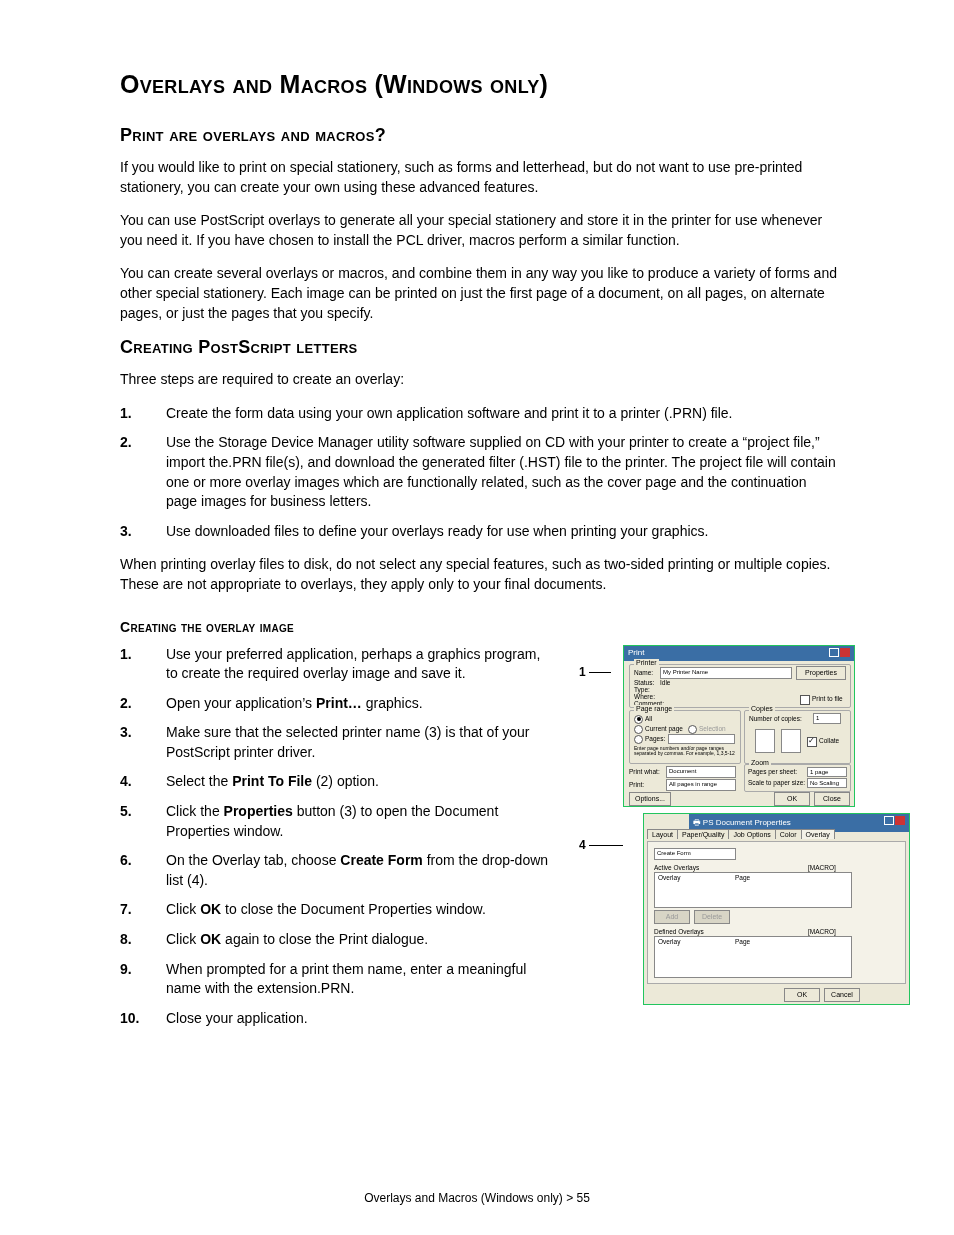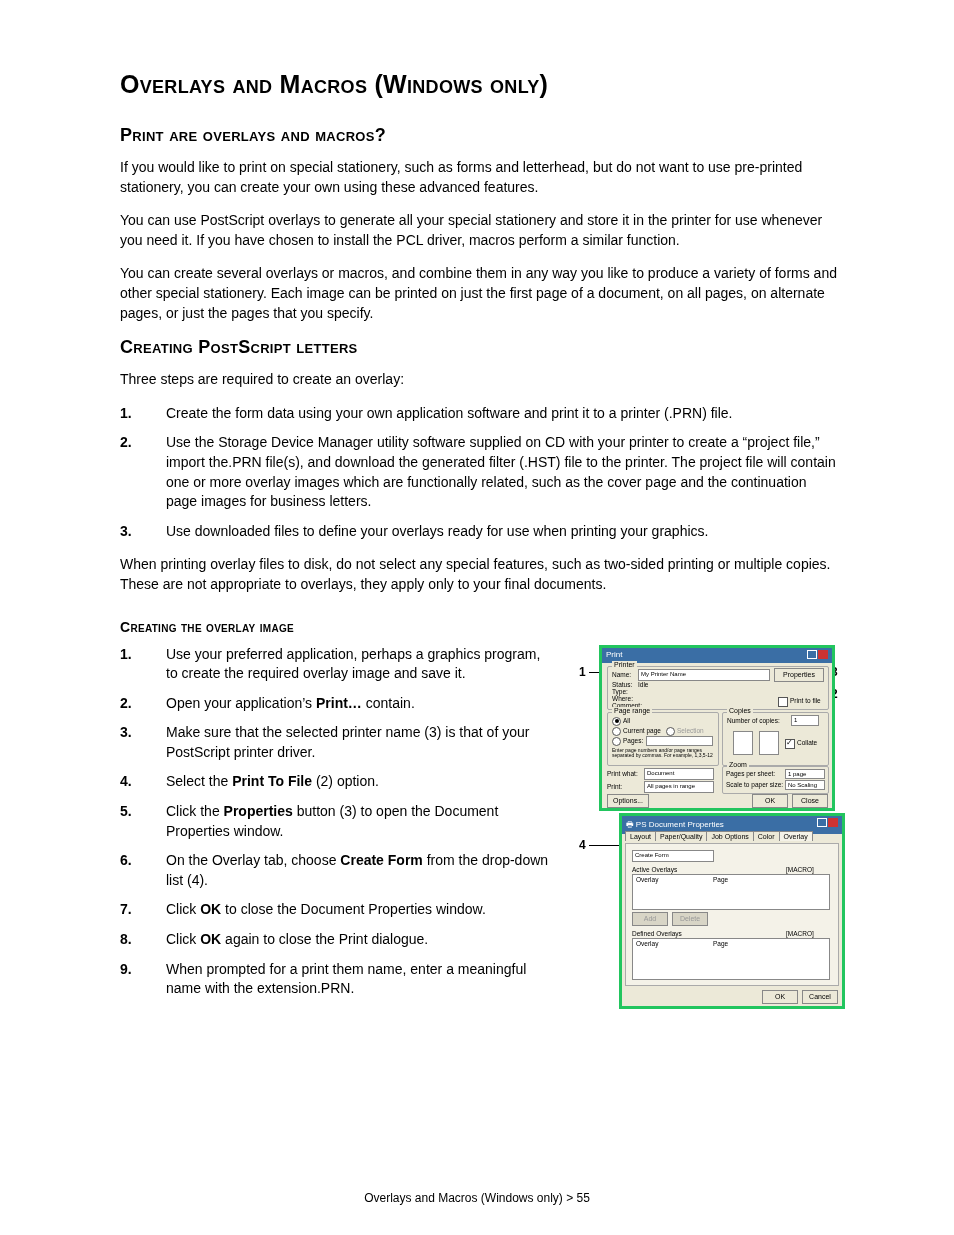--- a/index.html
+++ b/index.html
@@ -66,22 +66,23 @@
     text-align:center;
     font-size:12px;
   }
 
   
   .mock-wrap{position:relative;font-size:7px;font-family:Arial,sans-serif;color:#000;}
   .callout{position:absolute;font-size:12px;font-weight:bold;color:#000;}
   .line{position:absolute;background:#000;}
   .win{
     position:absolute;
-    border:3px solid #22c55e;
+    border:1px solid #22c55e;
     background:#ece9d8;
+    margin-left:24px;
   }
   .titlebar{
     background:#3a6ea5;
     color:#fff;
     font-size:8px;
     padding:2px 4px;
     display:flex;
     justify-content:space-between;
   }
   .tbtn{display:inline-block;width:10px;height:9px;background:#c33;margin-left:1px;}
@@ -189,21 +190,21 @@
 
 <div class="two-col">
   <div class="left">
     <ol>
       <li>
           <span class="num">1.</span>
           <span class="txt">Use your preferred application, perhaps a graphics program, to create the required overlay image and save it.</span>
         </li>
       <li>
           <span class="num">2.</span>
-          <span class="txt"><span>Open your application’s </span><b>Print…</b><span> contain.</span></span>
+          <span class="txt"><span>Open your application’s </span><b>Print…</b><span> graphics.</span></span>
         </li>
       <li>
           <span class="num">3.</span>
           <span class="txt">Make sure that the selected printer name (3) is that of your PostScript printer driver.</span>
         </li>
       <li>
           <span class="num">4.</span>
           <span class="txt"><span>Select the </span><b>Print To File</b><span> (2) option.</span></span>
         </li>
       <li>
@@ -218,20 +219,24 @@
           <span class="num">7.</span>
           <span class="txt"><span>Click </span><b>OK</b><span> to close the Document Properties window.</span></span>
         </li>
       <li>
           <span class="num">8.</span>
           <span class="txt"><span>Click </span><b>OK</b><span> again to close the Print dialogue.</span></span>
         </li>
       <li>
           <span class="num">9.</span>
           <span class="txt">When prompted for a print them name, enter a meaningful name with the extension.PRN.</span>
+        </li>
+      <li>
+          <span class="num">10.</span>
+          <span class="txt">Close your application.</span>
         </li>
     </ol>
   </div>
 
   <div class="right">
     <div class="mock-wrap" style="height:370px;">
 
       <span class="callout" style="left:0;top:20px;">1</span>
       <div class="line" style="left:10px;top:27px;width:22px;height:1px;"></div>
       <span class="callout" style="left:252px;top:20px;">3</span>
@@ -296,21 +301,21 @@
           <div class="field" style="left:62px;top:2px;width:38px;height:8px;"><span style="font-size:6px;padding-left:2px;">1 page</span></div>
           <span class="lbl" style="left:3px;top:14px;">Scale to paper size:</span>
           <div class="field" style="left:62px;top:13px;width:38px;height:8px;"><span style="font-size:6px;padding-left:2px;">No Scaling</span></div>
         </div>
 
         <div class="btn" style="left:5px;top:146px;width:40px;">Options...</div>
         <div class="btn" style="left:150px;top:146px;width:34px;">OK</div>
         <div class="btn" style="left:190px;top:146px;width:34px;">Close</div>
       </div>
 
-      <div class="win" style="left:40px;top:168px;width:220px;height:190px;">
+      <div class="win" style="left:40px;top:168px;width:220px;height:190px;padding-left:45px;">
         <div class="titlebar">
             <span><span>🖶</span> <span>PS  Document Properties</span></span>
             <span><span class="tbtn q"></span><span class="tbtn"></span></span>
           </div>
         <div class="tabrow">
           <span class="tab">Layout</span><span class="tab">Paper/Quality</span><span class="tab">Job Options</span><span class="tab">Color</span><span class="tab active">Overlay</span>
         </div>
         <div style="position:absolute;left:3px;top:27px;right:3px;bottom:20px;border:1px solid #aaa;background:#f4f2e8;">
           <div class="field" style="left:6px;top:6px;width:80px;"><span style="font-size:6px;padding-left:2px;">Create Form</span></div>
 

